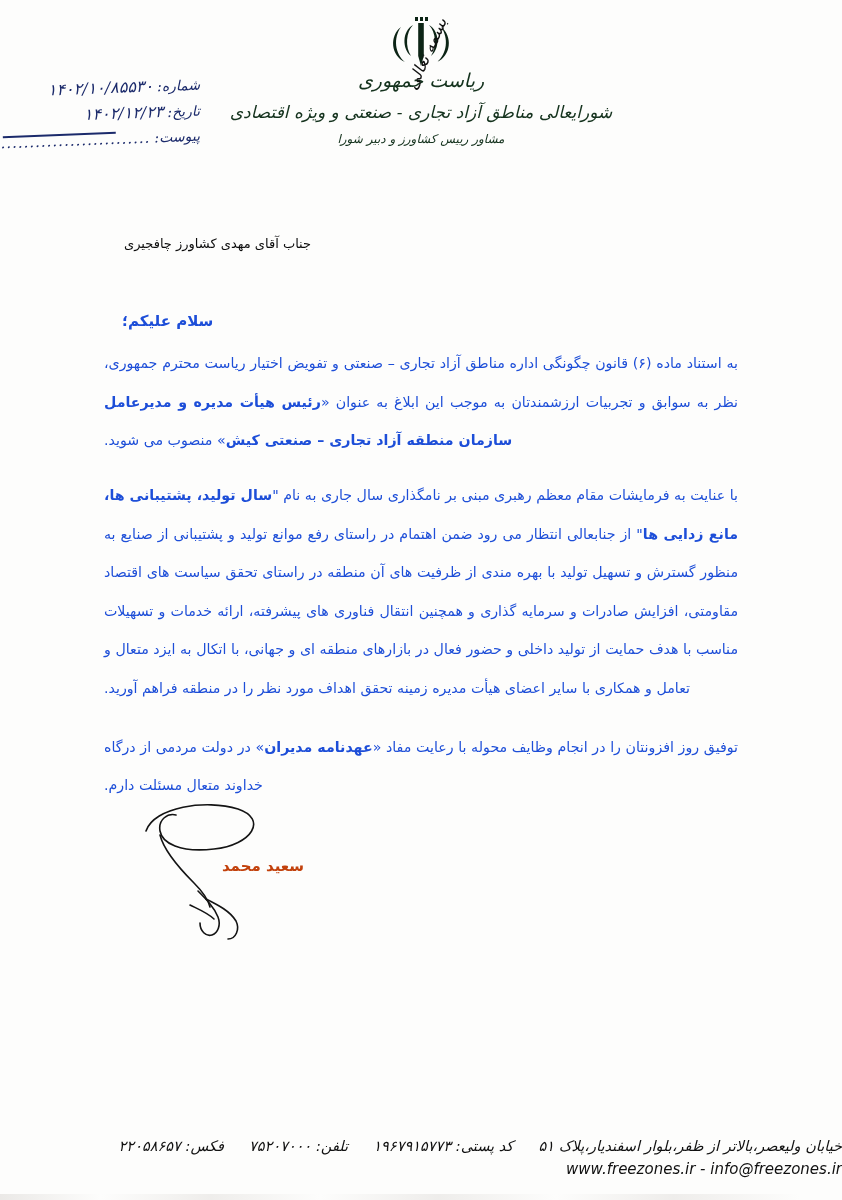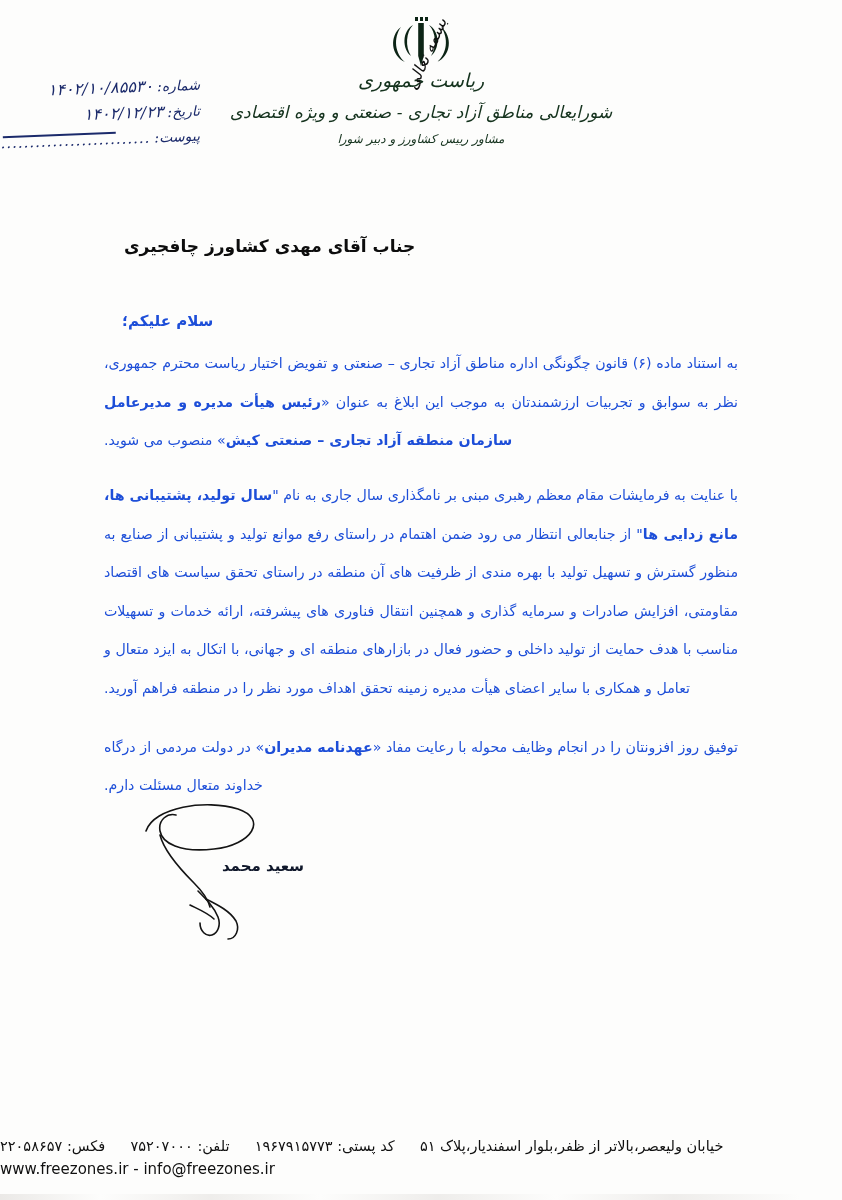--- a/index.html
+++ b/index.html
@@ -121,22 +121,22 @@
     background: #1b2a6b;
   }
 
   
   .addressee {
     position: absolute;
     top: 236px;
     right: 96px;
     left: 96px;
     text-align: left;
-    font-size: 17px;
-    font-weight: bold;
+    font-size: 13px;
+    font-weight: normal;
     color: #0d0d0d;
     padding-left: 28px;
   }
 
   .body {
     position: absolute;
     top: 312px;
     right: 104px;
     left: 104px;
     color: #1d4ed8;
@@ -166,36 +166,37 @@
     right: 480px;
     width: 260px;
     height: 150px;
   }
   .sign-name {
     position: absolute;
     top: 62px;
     right: 58px;
     font-size: 15px;
     font-weight: bold;
-    color: #0f172a;
+    color: #c2410c;
     letter-spacing: .5px;
   }
   .sign-scribble {
     position: absolute;
     inset: 0;
   }
 
   
   .footer {
     position: absolute;
     left: 0;
     right: 0;
     bottom: 22px;
-    text-align: left;
+    text-align: right;
     color: #101010;
+    font-style: italic;
   }
   .footer-contact {
     font-size: 14.5px;
     letter-spacing: .2px;
     white-space: nowrap;
     margin-bottom: 6px;
   }
   .footer-contact .gap { display: inline-block; width: 16px; }
   .footer-web {
     font-size: 15px;

